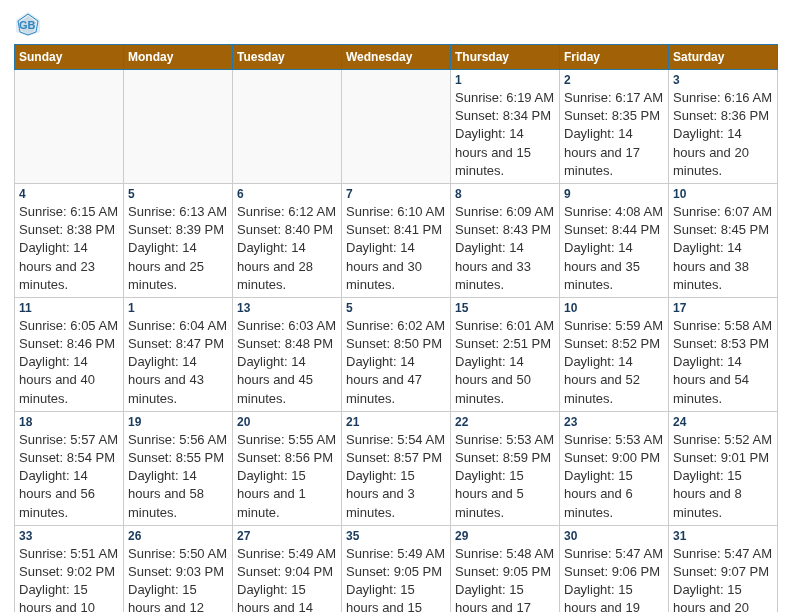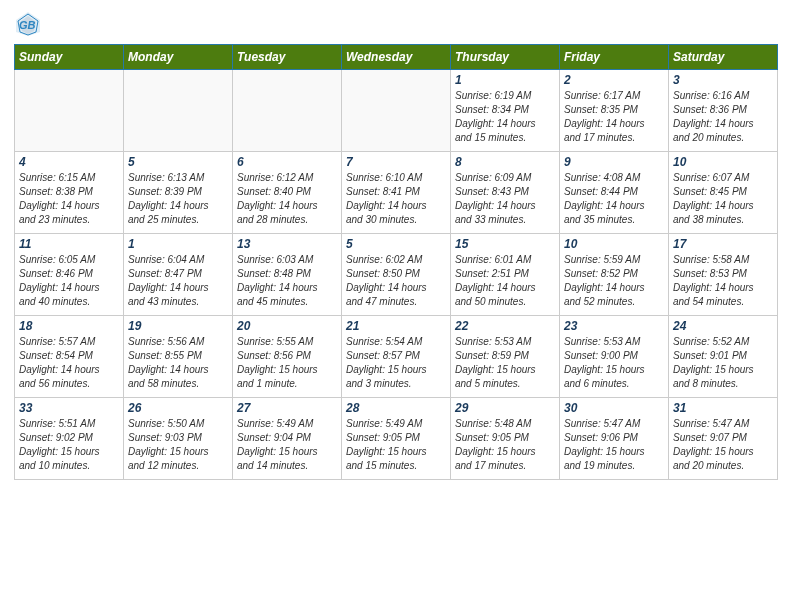--- a/index.html
+++ b/index.html
@@ -7,21 +7,20 @@
       width: 792px;
       height: 612px;
       font-family: Arial, sans-serif;
       background: #fff;
       overflow: hidden;
     }
     .page {
       width: 792px;
       height: 612px;
       padding: 10px 14px;
-      font-style: italic;
     }
     .header {
       display: flex;
       justify-content: space-between;
       align-items: flex-start;
       margin-bottom: 6px;
     }
     .logo {
       display: flex;
       align-items: center;
@@ -51,21 +50,21 @@
     .subtitle {
       font-size: 14px;
       color: #333;
     }
     .calendar {
       width: 100%;
       border-collapse: collapse;
       border: 1px solid #ccc;
     }
     .calendar th {
-      background-color: #4d7c0f;
+      background-color: #a16207;
       color: #fff;
       font-size: 12px;
       font-weight: bold;
       padding: 5px 4px;
       text-align: left;
       border: 1px solid #2578a8;
     }
     .calendar td {
       vertical-align: top;
       border: 1px solid #ccc;
@@ -80,21 +79,21 @@
       background: #f9f9f9;
     }
     .day-number {
       font-size: 12px;
       font-weight: bold;
       color: #1a3a5c;
       display: block;
       margin-bottom: 2px;
     }
     .day-info {
-      font-size: 10px;
+      font-size: 13px;
       line-height: 1.4;
       color: #333;
     }
     tr.week-row td {
       height: 82px;
     }
   </style>
 </head>
 <body>
 
@@ -329,21 +328,21 @@
 and 12 minutes.</div>
           </td>
           <td>
             <span class="day-number">27</span>
             <div class="day-info">Sunrise: 5:49 AM
 Sunset: 9:04 PM
 Daylight: 15 hours
 and 14 minutes.</div>
           </td>
           <td>
-            <span class="day-number">28</span>
+            <span class="day-number">35</span>
             <div class="day-info">Sunrise: 5:49 AM
 Sunset: 9:05 PM
 Daylight: 15 hours
 and 15 minutes.</div>
           </td>
           <td>
             <span class="day-number">29</span>
             <div class="day-info">Sunrise: 5:48 AM
 Sunset: 9:05 PM
 Daylight: 15 hours

